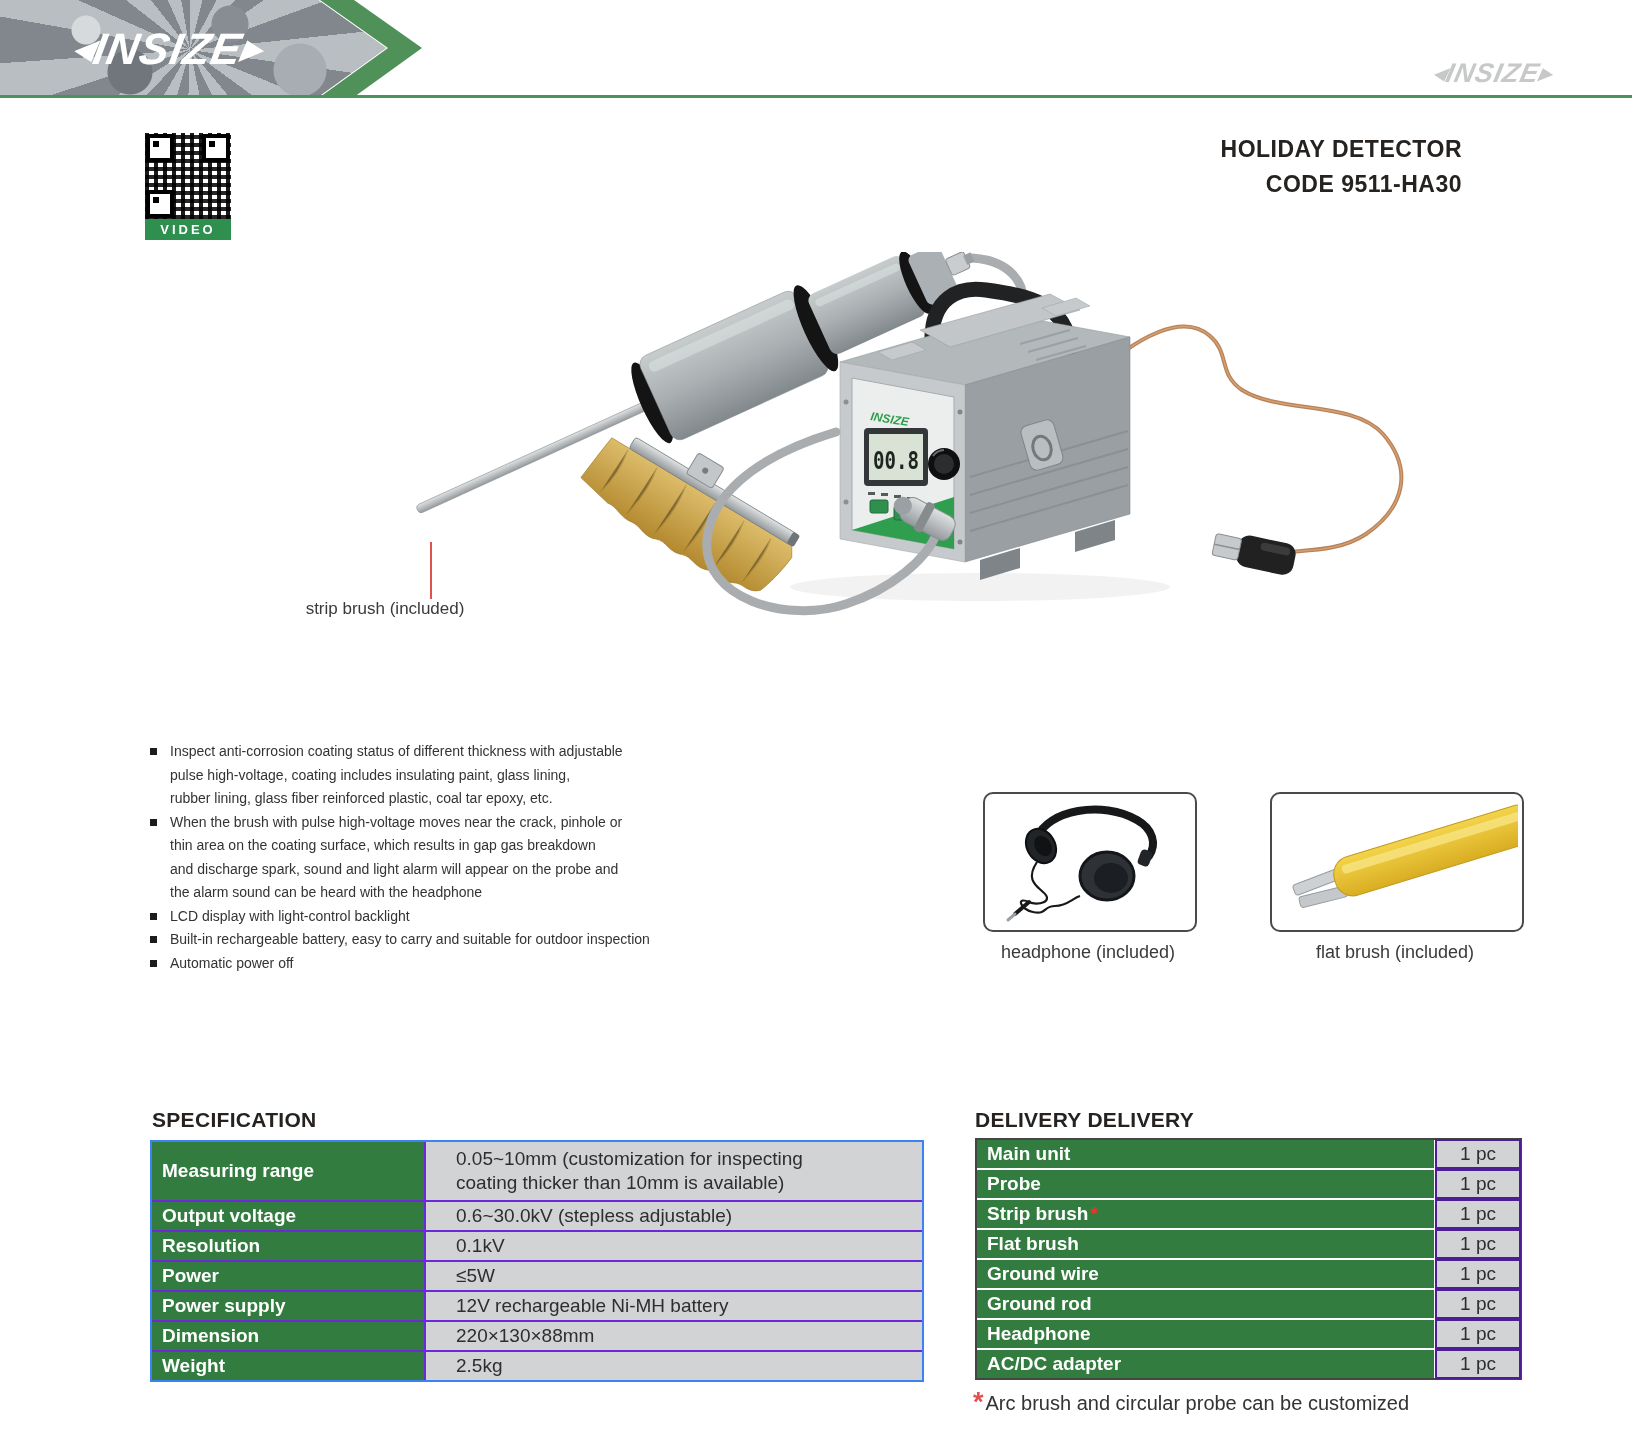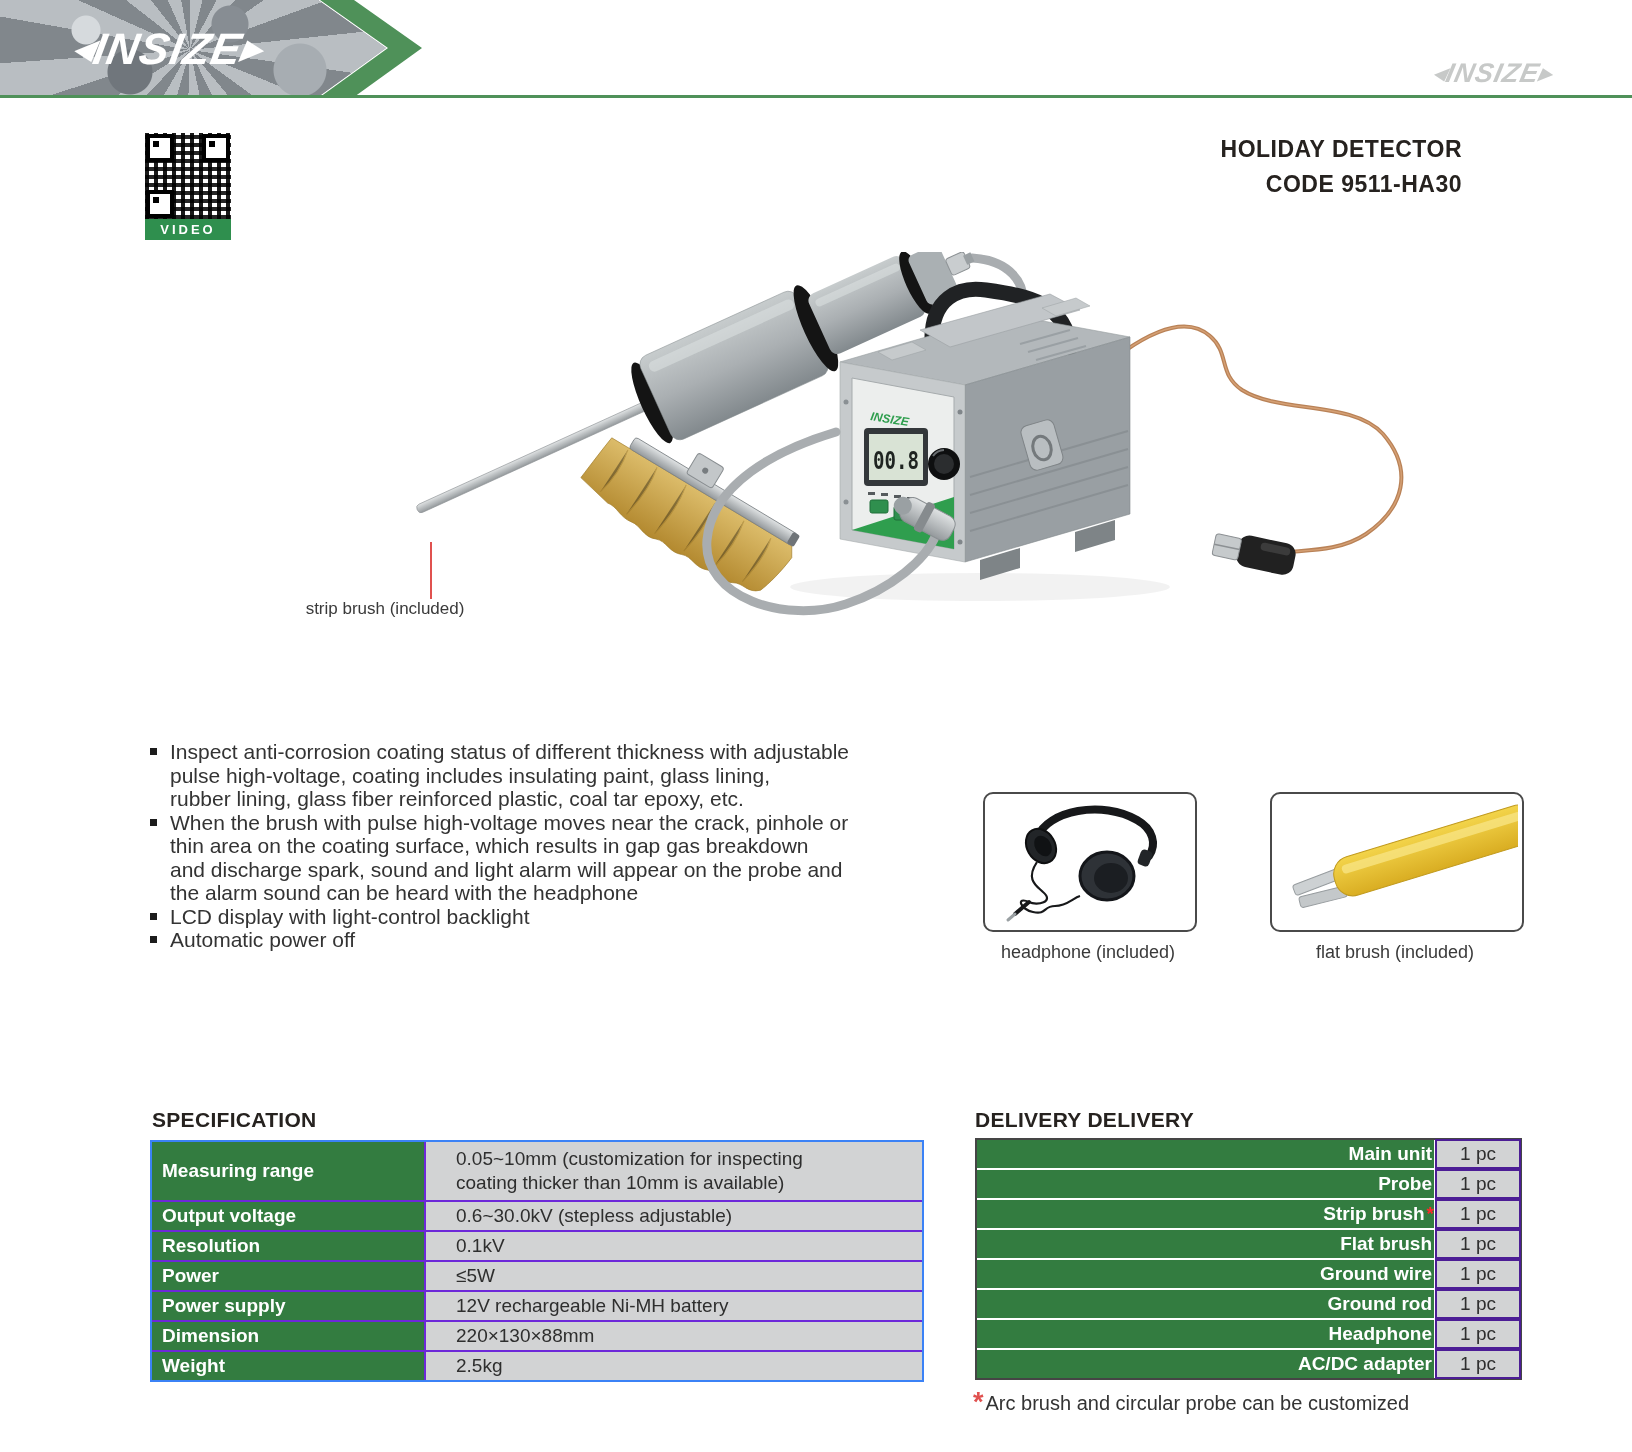--- a/index.html
+++ b/index.html
@@ -41,21 +41,21 @@
     color:#fff;font-weight:bold;font-size:13px;letter-spacing:3px;display:flex;
     align-items:center;justify-content:center;}
 
   
   .title{right:170px;top:132px;text-align:right;color:#26221f;font-weight:bold;
     font-size:23px;line-height:35px;letter-spacing:.5px;}
 
   
   .strip-cap{left:285px;top:599px;width:200px;text-align:center;font-size:17px;color:#3a3a3a;}
   .features{left:148px;top:740px;width:744px;list-style:none;margin:0;padding:0;
-    font-size:21px;line-height:23.5px;color:#333;}
+    font-size:14px;line-height:23.5px;color:#333;}
   .features li{display:flex;}
   .features .bullet{width:7px;height:7px;background:#1c1c1c;margin:8px 13px 0 2px;flex:none;}
   .features .ftext{white-space:pre-line;}
 
   
   .imgbox{border:2px solid #4a4a4a;border-radius:10px;background:#fff;overflow:hidden;}
   .box1{left:983px;top:792px;width:210px;height:136px;}
   .box2{left:1270px;top:792px;width:250px;height:136px;}
   .imgcap{font-size:18px;color:#3a3a3a;text-align:center;top:942px;}
   .cap1{left:983px;width:210px;} .cap2{left:1270px;width:250px;}
@@ -69,21 +69,21 @@
     display:grid;grid-template-columns:272px 1fr;grid-template-rows:58px repeat(6,28px);gap:2px;}
   .spec .lbl{background:var(--table_green,#337c40);color:#fff;font-weight:bold;font-size:19px;
     display:flex;align-items:center;padding-left:10px;}
   .spec .val{background:var(--cell_gray,#d2d3d4);color:#2e2e2e;font-size:19px;
     display:flex;align-items:center;padding-left:30px;white-space:pre-line;line-height:24px;}
 
   
   .deliv{left:975px;top:1138px;width:543px;border:2px solid #454545;background:#fff;
     display:grid;grid-template-columns:1fr 84px;grid-template-rows:repeat(8,28px);gap:2px;}
   .deliv .item{background:var(--table_green,#337c40);color:#fff;font-weight:bold;font-size:19px;
-    display:flex;align-items:center;padding-left:10px;justify-content:flex-end;}
+    display:flex;align-items:center;padding-left:10px;}
   .deliv .star{color:#ff2a2a;margin-left:2px;}
   .deliv .qty{background:var(--cell_gray,#d2d3d4);border:2px solid #4c1d95;color:#2e2e2e;
     font-size:19px;display:flex;align-items:center;justify-content:center;margin:-1px;}
 
   
   .footnote{left:973px;top:1392px;display:flex;align-items:flex-start;color:#333;font-size:20px;}
   .footnote .mark{color:var(--accent_red,#e0514f);font-size:27px;font-weight:bold;line-height:20px;margin-right:2px;}
 </style>
 </head>
 <body>
@@ -254,20 +254,24 @@
 thin area on the coating surface, which results in gap gas breakdown
 and discharge spark, sound and light alarm will appear on the probe and
 the alarm sound can be heard with the headphone</span>
       </li>
     <li>
         <span class="bullet"></span>
         <span class="ftext">LCD display with light-control backlight</span>
       </li>
     <li>
         <span class="bullet"></span>
+        <span class="ftext">Built-in rechargeable battery, easy to carry and suitable for outdoor inspection</span>
+      </li>
+    <li>
+        <span class="bullet"></span>
         <span class="ftext">Automatic power off</span>
       </li>
   </ul>
 
   <div class="abs imgbox box1">
     <svg width="206" height="132" viewBox="0 0 206 132">
       <path d="M52 44 C62 16 118 6 152 26 C168 35 172 50 164 62" fill="none" stroke="#17181a" stroke-width="8" stroke-linecap="round"></path>
       <ellipse cx="56" cy="52" rx="14" ry="18" transform="rotate(-30 56 52)" fill="#222528" stroke="#0e0f10" stroke-width="2"></ellipse>
       <ellipse cx="58" cy="52" rx="8" ry="11" transform="rotate(-30 58 52)" fill="#101214"></ellipse>
       <ellipse cx="122" cy="82" rx="27" ry="24" fill="#2e3237" stroke="#14161a" stroke-width="3"></ellipse>

